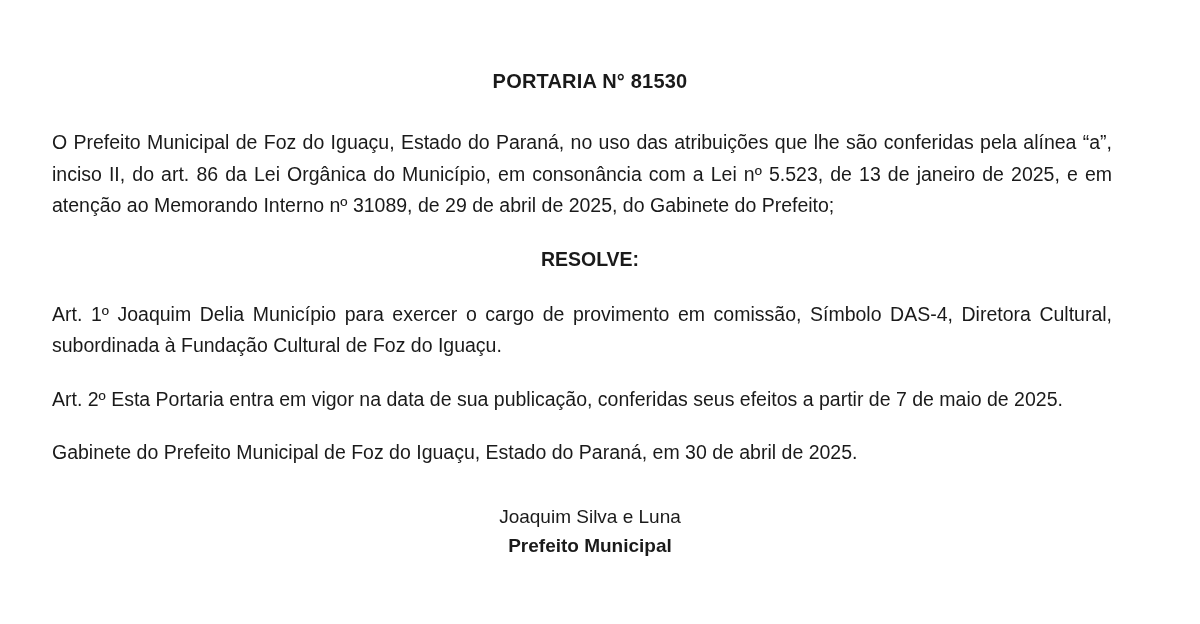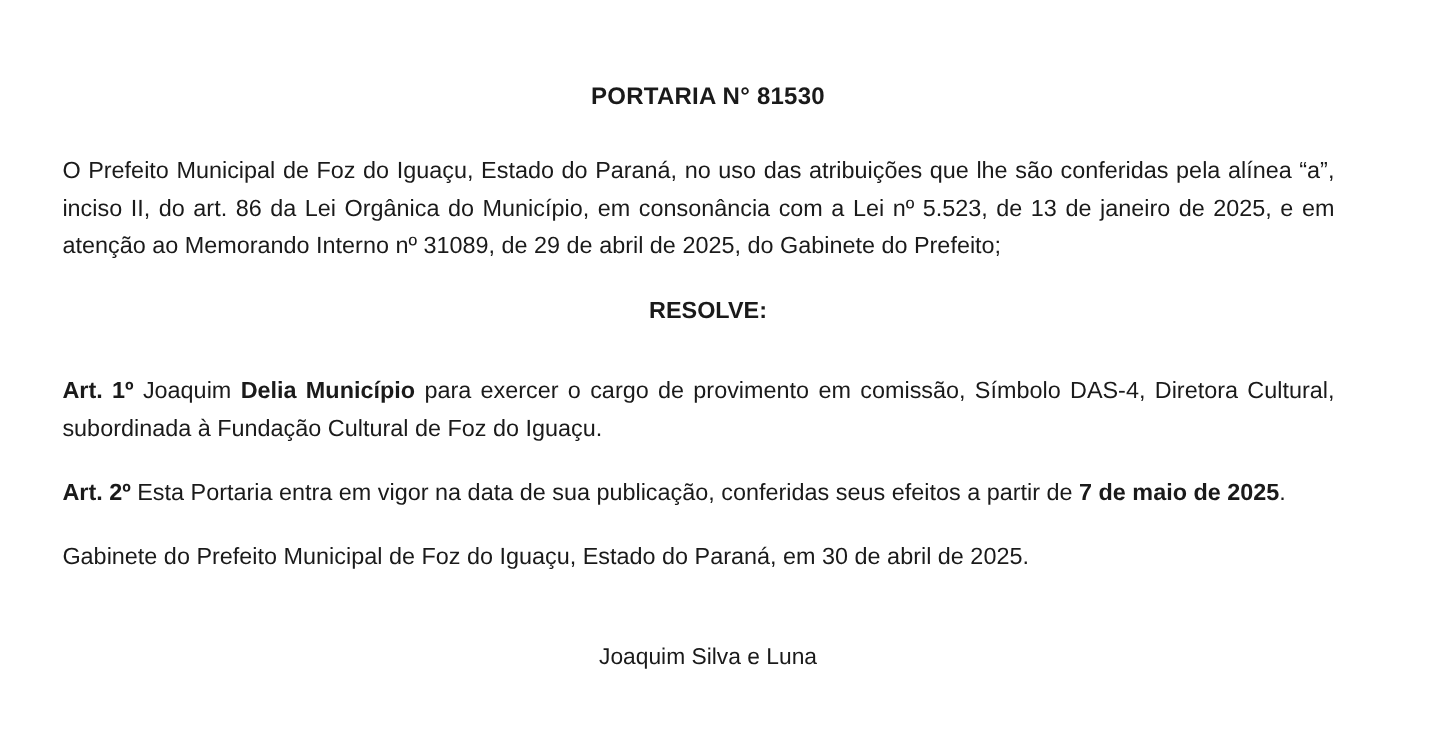--- a/index.html
+++ b/index.html
@@ -31,33 +31,33 @@
   .para {
     text-align: justify;
     font-size: 19.5px;
     line-height: 1.62;
     margin: 0 16px 22px 0;
   }
   .resolve {
     text-align: center;
     font-weight: bold;
     font-size: 19.5px;
-    margin: 26px 0 40px 0;
+    margin: 26px 0 28px 0;
   }
   .plain {
     text-align: left;
     font-size: 19.5px;
     line-height: 1.62;
     margin: 0 0 10px 0;
   }
   b, .b {
-    font-weight: bold;
+    font-weight: normal;
   }
   .signature {
-    margin-top: 53px;
+    margin-top: 34px;
     text-align: center;
     line-height: 1.5;
   }
   .sig-name {
     font-size: 19px;
   }
   .sig-role {
     font-size: 19px;
     font-weight: bold;
   }
@@ -80,15 +80,16 @@
   </p>
 
   <p class="para">
     <b>Art. 2º</b><span> Esta Portaria entra em vigor na data de sua publicação, conferidas seus efeitos a partir de </span><b>7 de maio de 2025</b><span>.</span>
   </p>
 
   <p class="plain">Gabinete do Prefeito Municipal de Foz do Iguaçu, Estado do Paraná, em 30 de abril de 2025.</p>
 
   <div class="signature">
     <div class="sig-name">Joaquim Silva e Luna</div>
+    <div class="sig-role">Prefeito Municipal</div>
   </div>
 
 </div>
 
 </body></html>

